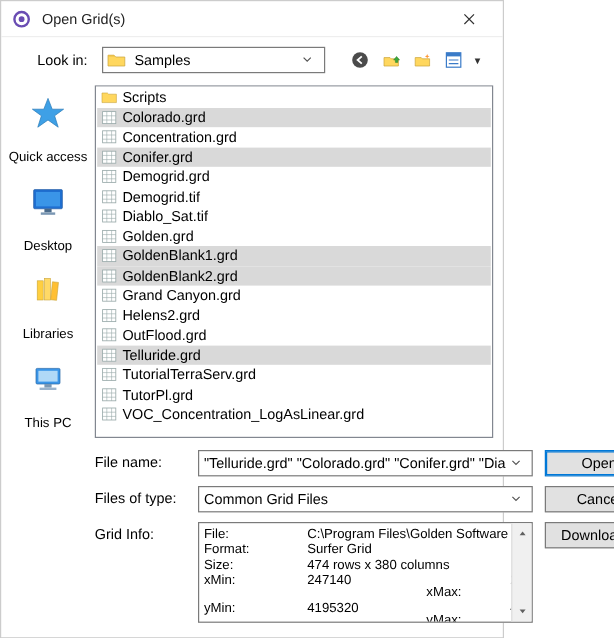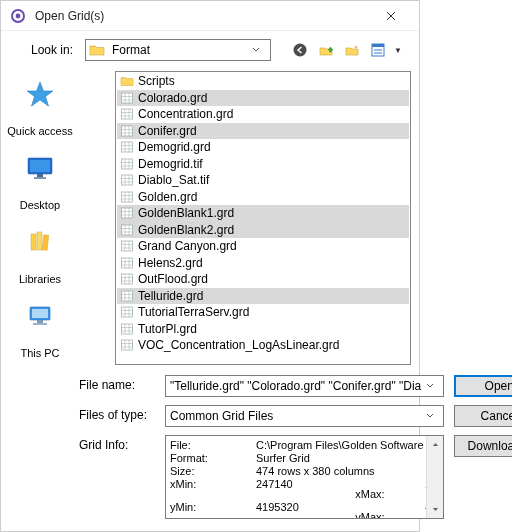--- a/index.html
+++ b/index.html
@@ -20,21 +20,21 @@
 .nav-icons .nav-btn { width: 22px; height: 22px; display: flex; align-items: center; justify-content: center; cursor: pointer; border-radius: 2px; }
 .nav-icons .dd-caret { width: 10px; display: flex; align-items: center; justify-content: center; color: #333; font-size: 8px; }
 
 .main { flex: 1; display: flex; overflow: hidden; padding: 0 8px 0 0; }
 .sidebar { width: 78px; display: flex; flex-direction: column; align-items: center; padding-top: 2px; gap: 2px; }
 .sidebar .place { width: 70px; display: flex; flex-direction: column; align-items: center; padding: 6px 0 8px 0; cursor: pointer; border-radius: 2px; }
 .sidebar .place .pi { width: 32px; height: 30px; display: flex; align-items: center; justify-content: center; }
 .sidebar .place .pl { font-size: 11px; color: #000; margin-top: 16px; text-align: center; }
 
 .filelist-wrap { flex: 1; display: flex; flex-direction: column; }
-.filelist { flex: 1; border: 1px solid #828790; background: #fff; overflow-y: auto; padding: 1px; margin-left: 36px; }
+.filelist { flex: 1; border: 1px solid #828790; background: #fff; overflow-y: auto; padding: 1px; }
 .file-row { height: 16.5px; display: flex; align-items: center; padding: 0 2px; cursor: default; }
 .file-row.sel { background: #d9d9d9; }
 .file-row .fi { width: 16px; height: 14px; display: flex; align-items: center; justify-content: center; margin-right: 3px; }
 .file-row .fn { font-size: 12px; white-space: nowrap; }
 
 .bottom { padding: 10px 12px 12px 0; display: flex; }
 .bottom .spacer-left { width: 78px; flex-shrink: 0; }
 .bottom-main { flex: 1; display: grid; grid-template-columns: 76px 1fr 90px; column-gap: 10px; row-gap: 8px; align-items: start; }
 .bottom-main label { text-align: left; font-size: 12px; color: #000; padding-top: 3px; }
 .combo { display: flex; align-items: center; border: 1px solid #7a7a7a; height: 22px; background: #fff; }
@@ -76,21 +76,21 @@
 
   <div class="topbar">
     <span class="look-label">Look in:</span>
     <div class="lookin-wrap">
       <span class="folder-icon">
         <svg width="16" height="14" viewBox="0 0 16 14">
             <path d="M1 3 h5 l1.5 1.5 H15 V12 H1 Z" fill="#ffd75e" stroke="#caa53a" stroke-width="0.6"></path>
             <path d="M1 3 h5 l1 1 H1 Z" fill="#e8bd47"></path>
           </svg>
       </span>
-      <span class="sel-text">Format</span>
+      <span class="sel-text">Samples</span>
       <span class="dd">
         <svg width="8" height="6" viewBox="0 0 8 6">
             <path d="M1 1 L4 4 L7 1" fill="none" stroke="#555" stroke-width="1"></path>
           </svg>
       </span>
     </div>
     <div class="nav-icons">
       <span class="nav-btn">
         <svg width="16" height="16" viewBox="0 0 16 16">
             <circle cx="8" cy="8" r="6.5" fill="#4b4b4b"></circle>

